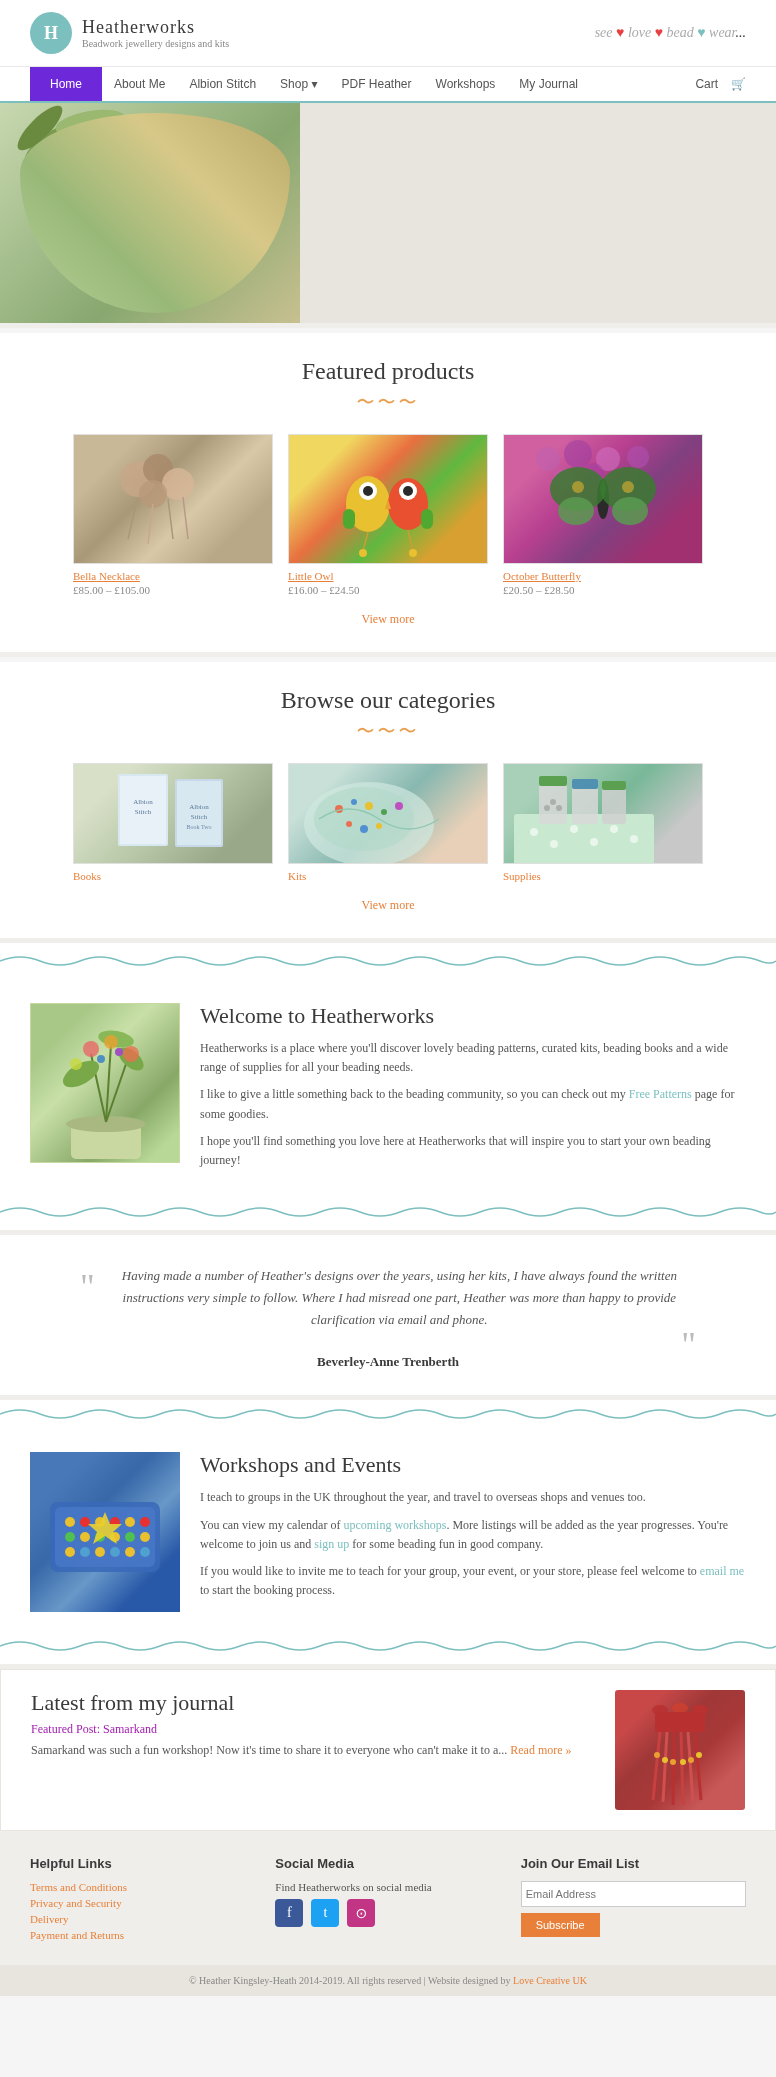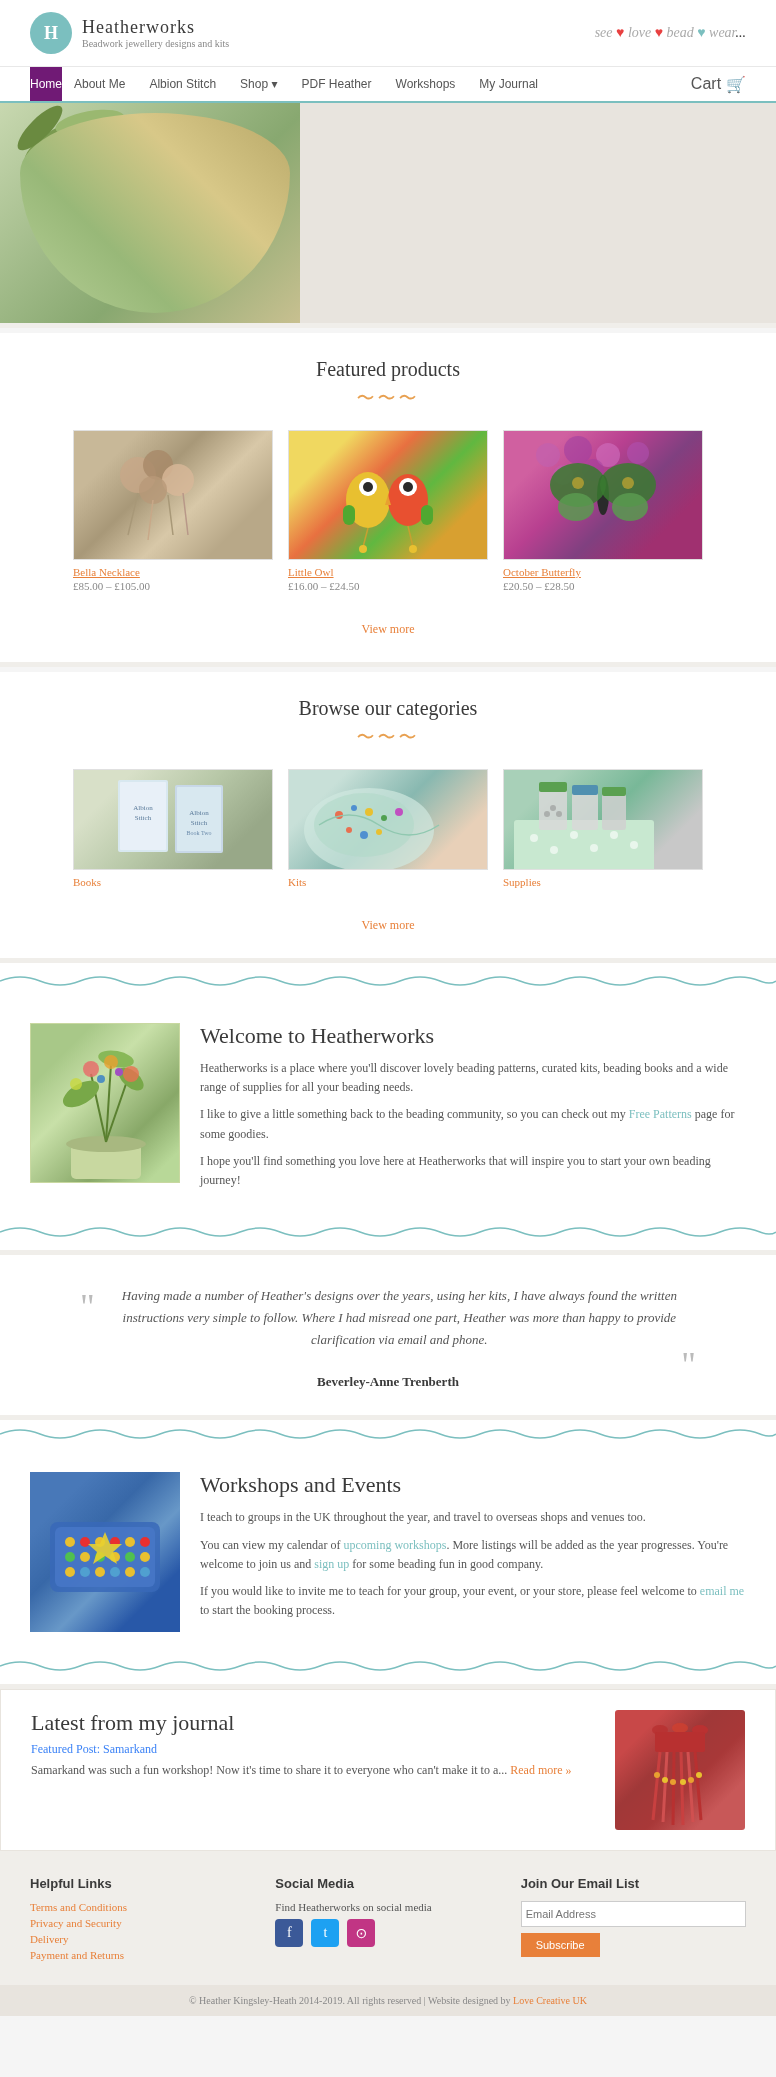--- a/index.html
+++ b/index.html
@@ -13,49 +13,49 @@
     .logo-text p { font-size: 10px; color: #888; }
     .tagline { font-size: 14px; color: #aaa; font-style: italic; }
     .tagline span.love { color: #e84040; }
     .tagline span.bead { color: #7bbfbf; }
     .tagline span.wear { color: #3a3a3a; }
 
     
     .nav { background: white; border-bottom: 2px solid #7bbfbf; padding: 0 30px; display: flex; align-items: center; justify-content: space-between; }
     .nav-links { display: flex; align-items: center; }
     .nav-links a { text-decoration: none; color: #555; font-size: 12px; padding: 10px 12px; font-family: Arial, sans-serif; }
-    .nav-links a.active { background: #701a75; color: white; padding: 10px 0; }
-    .nav-cart { font-size: 16px; color: #555; font-family: Arial, sans-serif; display: flex; align-items: center; gap: 5px; }
+    .nav-links a.active { background: #6d28d9; color: white; padding: 10px 20px; }
+    .nav-cart { font-size: 12px; color: #555; font-family: Arial, sans-serif; display: flex; align-items: center; gap: 13px; }
 
     
     .hero { background: #e8e4de; position: relative; height: 220px; overflow: hidden; display: flex; align-items: center; }
     .hero-img { width: 300px; height: 220px; background: linear-gradient(135deg, #c8d8b0 0%, #a8c090 30%, #88a870 60%, #c8c090 100%); position: relative; flex-shrink: 0; }
     .hero-img::after { content: ''; position: absolute; top: 10px; left: 20px; right: 10px; bottom: 10px; background: linear-gradient(45deg, #b8d098, #98b878, #d8c888, #b8a868); border-radius: 50% 50% 50% 50% / 30% 30% 70% 70%; }
     .hero-content { flex: 1; padding: 20px 30px; background: rgba(240,238,234,0.95); height: 100%; display: flex; flex-direction: column; justify-content: center; }
     .hero-content h2 { font-size: 20px; color: #5aafaf; font-weight: normal; line-height: 1.3; margin-bottom: 10px; }
     .hero-content p { font-size: 12px; color: #666; margin-bottom: 15px; line-height: 1.5; }
     .shop-now-btn { background: #e8803a; color: white; border: none; padding: 8px 20px; font-size: 13px; cursor: pointer; border-radius: 3px; align-self: flex-start; font-family: Arial, sans-serif; }
 
     
     .section { background: white; padding: 25px 30px; margin-top: 5px; }
-    .section-title { text-align: center; font-size: 20px; color: #3a3a3a; font-weight: normal; margin-bottom: 5px; }
+    .section-title { text-align: center; font-size: 24px; color: #3a3a3a; font-weight: normal; margin-bottom: 5px; }
     .section-divider { text-align: center; margin-bottom: 20px; }
     .section-divider span { color: #e8a050; font-size: 18px; letter-spacing: 3px; }
     
     
     .products-grid { display: flex; gap: 15px; justify-content: center; }
     .product-item { flex: 1; max-width: 200px; }
     .product-img { width: 100%; height: 130px; border: 1px solid #e0e0e0; overflow: hidden; display: flex; align-items: center; justify-content: center; }
     .product-img-bella { background: linear-gradient(135deg, #c8b898 20%, #a89878 40%, #d8c8a8 60%, #b8a888 80%); }
     .product-img-owl { background: linear-gradient(135deg, #f0d860 20%, #e87040 40%, #60b840 60%, #d8a030 80%); }
     .product-img-butterfly { background: linear-gradient(135deg, #d060a0 20%, #b84090 40%, #804080 60%, #a03070 80%); }
     .product-name { color: #e8803a; font-size: 11px; margin-top: 6px; text-decoration: underline; cursor: pointer; }
     .product-price { color: #888; font-size: 11px; margin-top: 2px; }
     
-    .view-more { text-align: center; margin-top: 29px; }
+    .view-more { text-align: center; margin-top: 15px; }
     .view-more a { color: #e8803a; text-decoration: none; font-size: 12px; }
 
     
     .categories-grid { display: flex; gap: 15px; justify-content: center; }
     .category-item { flex: 1; max-width: 200px; }
     .category-img { width: 100%; height: 101px; border: 1px solid #e0e0e0; overflow: hidden; }
     .category-img-books { background: linear-gradient(135deg, #d8e0c8 20%, #b8c8a8 50%, #98a888 80%); display: flex; align-items: center; justify-content: center; }
     .category-img-kits { background: linear-gradient(135deg, #c8e0d8 20%, #88b8b0 50%, #e8d0b8 80%); }
     .category-img-supplies { background: linear-gradient(135deg, #a8d0b8 20%, #78b898 50%, #c8c8c8 80%); }
     .category-name { color: #e8803a; font-size: 11px; margin-top: 6px; cursor: pointer; }
@@ -434,21 +434,21 @@
   <svg width="776" height="20" viewBox="0 0 776 20">
     <path d="M0,10 Q20,2 40,10 Q60,18 80,10 Q100,2 120,10 Q140,18 160,10 Q180,2 200,10 Q220,18 240,10 Q260,2 280,10 Q300,18 320,10 Q340,2 360,10 Q380,18 400,10 Q420,2 440,10 Q460,18 480,10 Q500,2 520,10 Q540,18 560,10 Q580,2 600,10 Q620,18 640,10 Q660,2 680,10 Q700,18 720,10 Q740,2 760,10 Q770,14 776,10" stroke="#7bbfbf" stroke-width="1.5" fill="none"></path>
   </svg>
 </div>
 
 <div class="gap"></div>
 
 <div class="journal-section" style="background:white; padding: 20px 30px; border: 1px solid #e8e4de; margin: 0;">
   <div class="journal-text">
     <h2 style="font-size:22px; color:#3a3a3a; font-weight:normal; margin-bottom:6px;">Latest from my journal</h2>
-    <div class="featured-label" style="color:#3b82f6; font-size:12px; margin-bottom:4px;">Featured Post: Samarkand</div>
+    <div class="featured-label" style="color:#a21caf; font-size:12px; margin-bottom:4px;">Featured Post: Samarkand</div>
     <p style="font-size:12px; color:#555; line-height:1.6;">Samarkand was such a fun workshop! Now it's time to share it to everyone who can't make it to a... <a href="#" style="color:#e8803a; text-decoration:none;">Read more »</a></p>
   </div>
   <div class="journal-img">
     <svg width="130" height="120" viewBox="0 0 130 120">
 
       <ellipse cx="45" cy="20" rx="8" ry="5" fill="#b83030" opacity="0.8"></ellipse>
       <ellipse cx="65" cy="18" rx="8" ry="5" fill="#d04030" opacity="0.8"></ellipse>
       <ellipse cx="85" cy="20" rx="8" ry="5" fill="#c03030" opacity="0.8"></ellipse>
 
       <rect x="40" y="22" width="50" height="20" fill="#b83030" rx="2"></rect>

